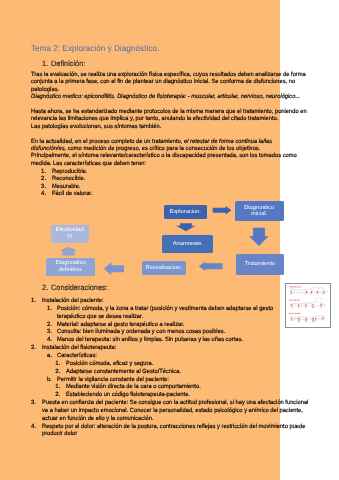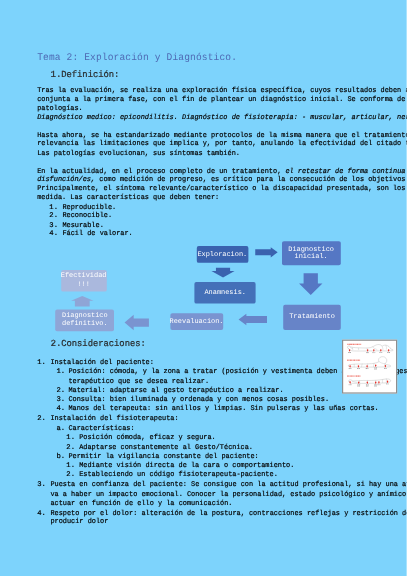--- a/index.html
+++ b/index.html
@@ -1,19 +1,19 @@
 <!DOCTYPE html>
 <html><head>
 <meta charset="utf-8">
 <style>
   html,body{margin:0;padding:0;background:#ffffff;}
   body{width:339px;height:480px;overflow:hidden;
        font-family:"Liberation Sans",sans-serif;color:#000;
        text-rendering:geometricPrecision;}
-  .page{position:relative;width:339px;height:480px;background:#7dd3fc;font-family:Liberation Mono, monospace;}
+  .page{position:relative;width:280px;height:480px;background:#fdba74;}
 
   .title{position:absolute;left:31px;top:43.3px;font-size:8.45px;color:#4e6ab4;
          letter-spacing:.12px;white-space:nowrap;transform:scaleX(.945);transform-origin:left top;}
 
   .blk{position:absolute;font-size:6.02px;line-height:7.35px;color:#000;
        -webkit-text-stroke:0.16px #000;}
   .blk div{white-space:nowrap;transform:scaleX(.955);transform-origin:left top;}
   .it{font-style:italic;}
 
   

